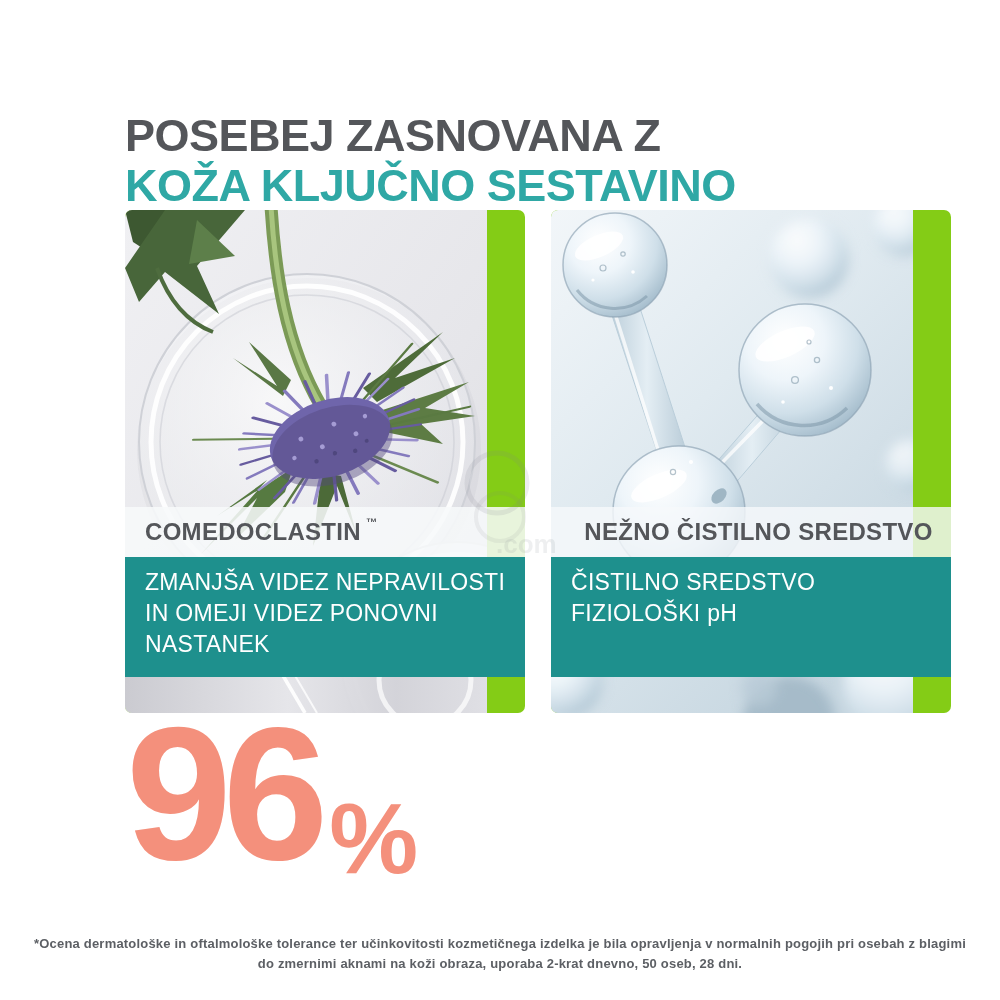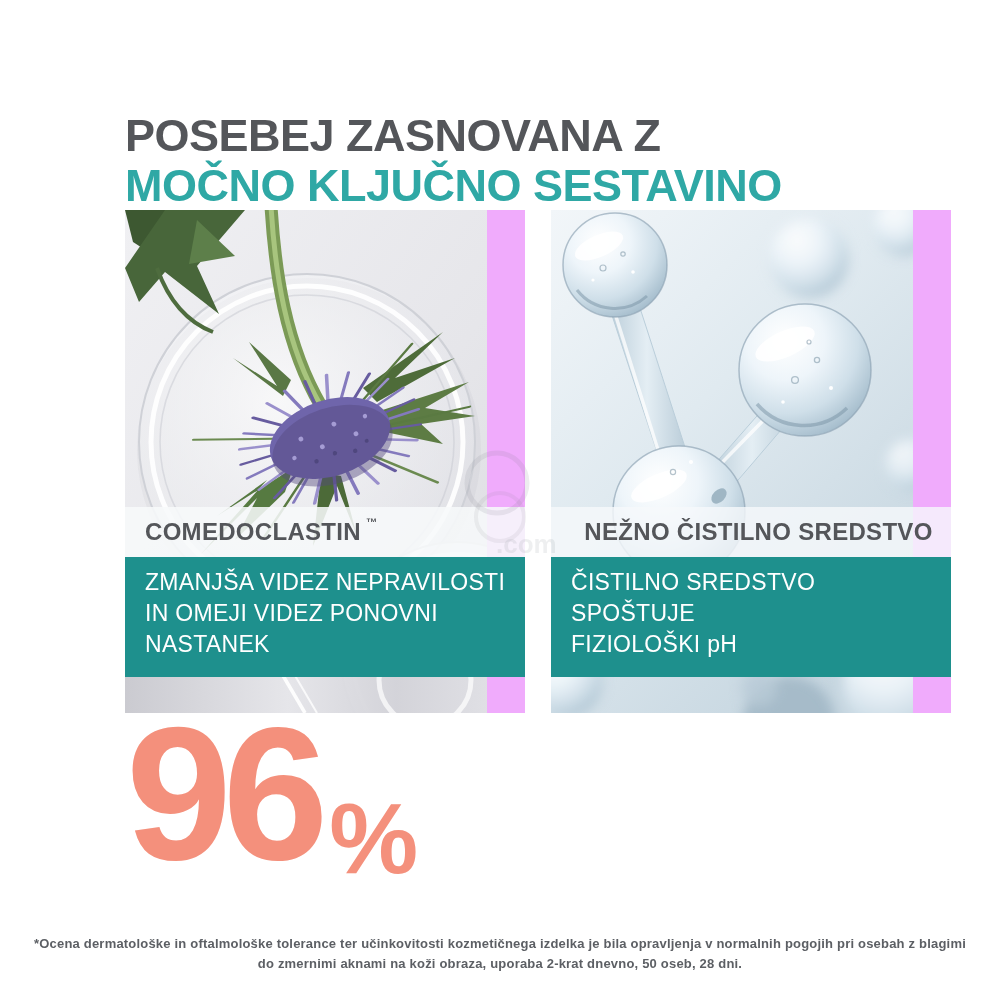--- a/index.html
+++ b/index.html
@@ -15,21 +15,21 @@
   .canvas{position:relative;width:1000px;height:1000px;background:#ffffff;overflow:hidden;}
 
   
   .header{position:absolute;left:125px;top:67px;line-height:50px;font-weight:700;
           font-size:45px;letter-spacing:-0.5px;white-space:nowrap;}
   .header .h-line1{color:var(--c-dark_text,#54565A);margin-top:44px;}
   .header .h-line2{color:var(--c-teal_heading,#2FA8A5);}
 
   
   .cards{position:absolute;left:125px;top:210px;display:flex;gap:26px;}
-  .card{position:relative;width:400px;height:503px;overflow:hidden;background:#f0abfc;}
+  .card{position:relative;width:400px;height:503px;overflow:hidden;background:#84cc16;border-radius:7px;}
   .card svg.art{position:absolute;left:0;top:0;width:362px;height:503px;display:block;}
 
   .label-strip{position:absolute;left:0;right:0;top:297px;height:50px;
                background:rgba(247,249,250,0.87);display:flex;align-items:center;
                padding-left:20px;}
   .label-strip .card-label{font-size:24px;font-weight:700;color:var(--c-dark_text,#54565A);
                letter-spacing:0.3px;white-space:nowrap;}
   .label-strip sup{font-size:11px;font-weight:700;color:var(--c-dark_text,#54565A);
                vertical-align:top;position:relative;top:-2px;margin-left:5px;}
 
@@ -54,21 +54,21 @@
             color:var(--c-footnote_text,#5C5F64);font-size:13px;line-height:20px;
             font-weight:700;letter-spacing:0.2px;}
 </style>
 </head>
 <body>
 
 <div class="canvas">
 
   <div class="header">
     <div class="h-line1">POSEBEJ ZASNOVANA Z</div>
-    <div class="h-line2">MOČNO KLJUČNO SESTAVINO</div>
+    <div class="h-line2">KOŽA KLJUČNO SESTAVINO</div>
   </div>
 
   <div class="cards">
 
     <div class="card">
       <svg class="art" viewBox="0 0 362 503" aria-hidden="true">
         <defs>
           <linearGradient id="bgL" x1="0" y1="0" x2="1" y2="1">
             <stop offset="0" stop-color="#f0f0f3"></stop>
               <stop offset="0.6" stop-color="#e6e6ea"></stop>
@@ -257,21 +257,20 @@
             <circle cx="122" cy="262" r="2.6" fill="none" stroke="rgba(120,146,163,0.55)" stroke-width="1.2"></circle>
             <circle cx="140" cy="252" r="2" fill="#ffffff"></circle>
           </g>
         </g>
       </svg>
       <div class="label-strip" style="background:rgba(246,249,251,0.8);justify-content:center;">
         <span class="card-label"><span>NEŽNO ČISTILNO SREDSTVO</span><sup></sup></span>
       </div>
       <div class="band">
         <div class="band-line">ČISTILNO SREDSTVO</div>
-        <div class="band-line">SPOŠTUJE</div>
         <div class="band-line">FIZIOLOŠKI pH</div>
       </div>
     </div>
   </div>
 
   <div class="watermark">
     <svg viewBox="0 0 140 140" width="140" height="140" aria-hidden="true">
       <circle cx="57" cy="48" r="30" fill="none" stroke="rgba(125,130,140,0.14)" stroke-width="5"></circle>
       <circle cx="60" cy="82" r="24" fill="none" stroke="rgba(125,130,140,0.10)" stroke-width="4"></circle>
       <text x="56" y="118" font-size="26" font-weight="700" fill="rgba(125,130,140,0.13)" font-family="Liberation Sans, sans-serif">.com</text>

